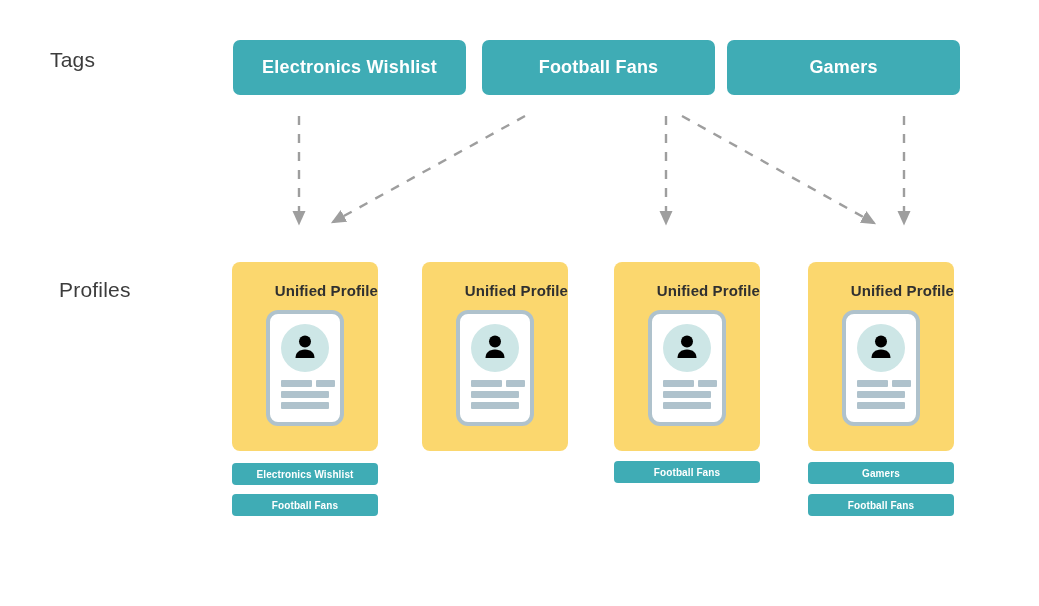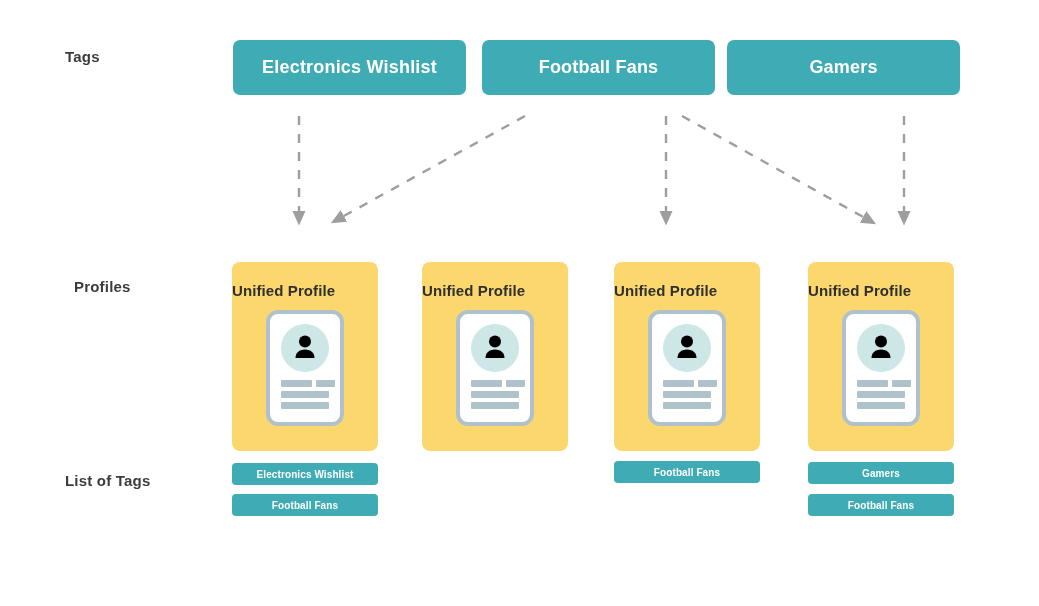--- a/index.html
+++ b/index.html
@@ -17,26 +17,25 @@
   #stage {
     position: absolute;
     left: 0; top: 0;
     width: 1039px;
     height: 606px;
   }
 
   
   .row-label {
     position: absolute;
-    font-size: 15px;
-    font-weight: bold;
+    font-size: 21px;
+    font-weight: normal;
     color: #3c3c3c;
     letter-spacing: 0.2px;
     white-space: nowrap;
-    margin-left: 15px;
   }
   #label-tags      { left: 50px; top: 48px;  }
   #label-profiles  { left: 59px; top: 278px; }
   #label-listtags  { left: 50px; top: 472px; }
 
   
   .tag-button {
     position: absolute;
     top: 40px;
     height: 55px;
@@ -76,21 +75,21 @@
   #profile-card-0 { left: 232px; }
   #profile-card-1 { left: 422px; }
   #profile-card-2 { left: 614px; }
   #profile-card-3 { left: 808px; }
 
   .profile-title {
     position: absolute;
     top: 20px;
     left: 0;
     width: 100%;
-    text-align: left;
+    text-align: right;
     font-size: 15px;
     font-weight: bold;
     color: #303030;
     letter-spacing: 0.1px;
   }
 
   
   .idcard {
     position: absolute;
     left: 50%;
@@ -161,21 +160,20 @@
 </style>
 </head>
 <body>
 
 <div id="stage">
 
   <div class="row-label" id="label-tags">Tags</div>
 
   <div class="row-label" id="label-profiles">Profiles</div>
 
-  <div class="row-label" id="label-listtags">List of Tags</div>
 
   <div class="tag-button" id="tag-button-0">Electronics Wishlist</div>
 
   <div class="tag-button" id="tag-button-1">Football Fans</div>
 
   <div class="tag-button" id="tag-button-2">Gamers</div>
 
   <svg id="arrows-layer" viewBox="0 0 1039 606" width="1039" height="606">
     <defs>
       <marker id="arrowhead" markerWidth="7" markerHeight="7" refX="5.2" refY="3.2" orient="auto" markerUnits="strokeWidth">

